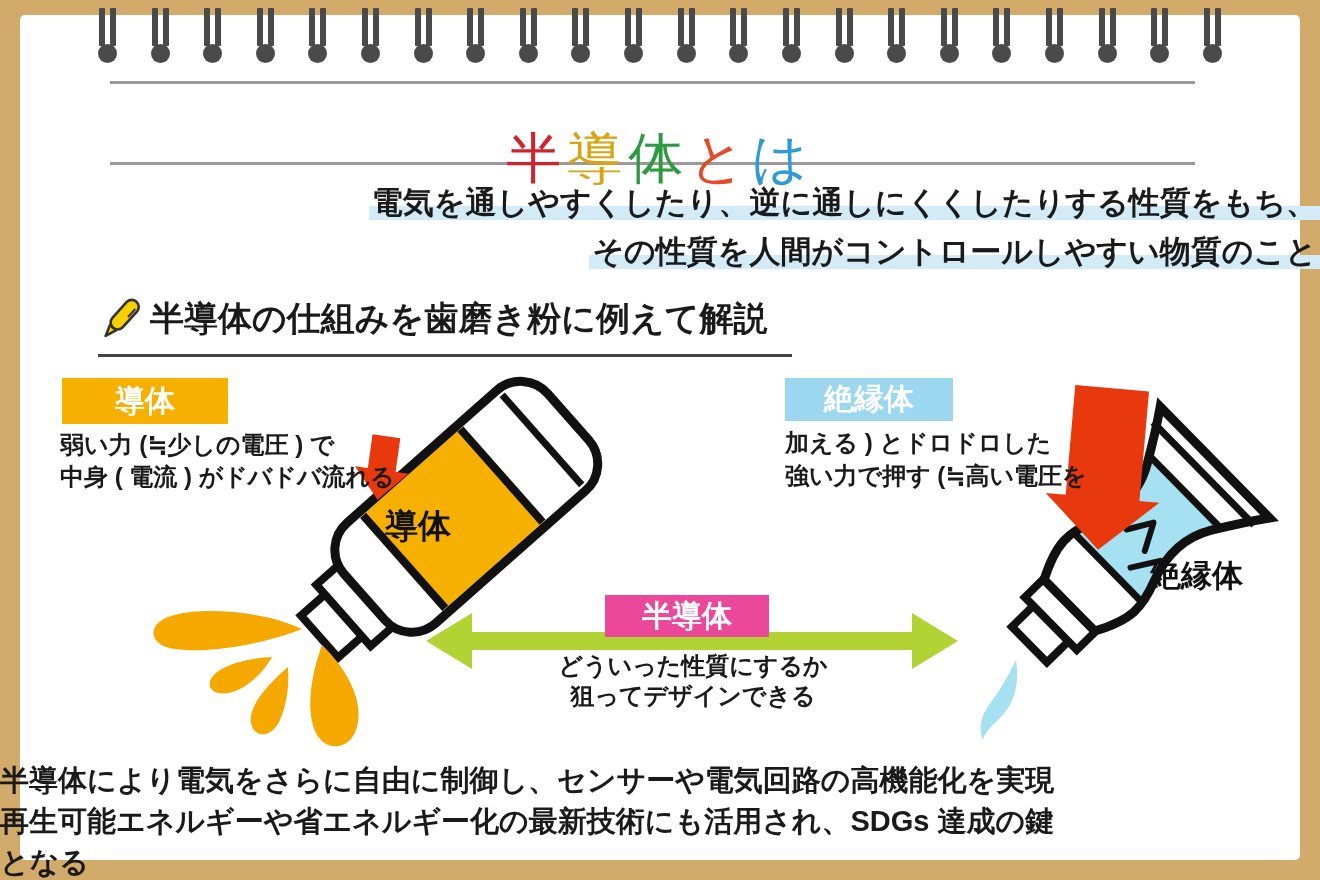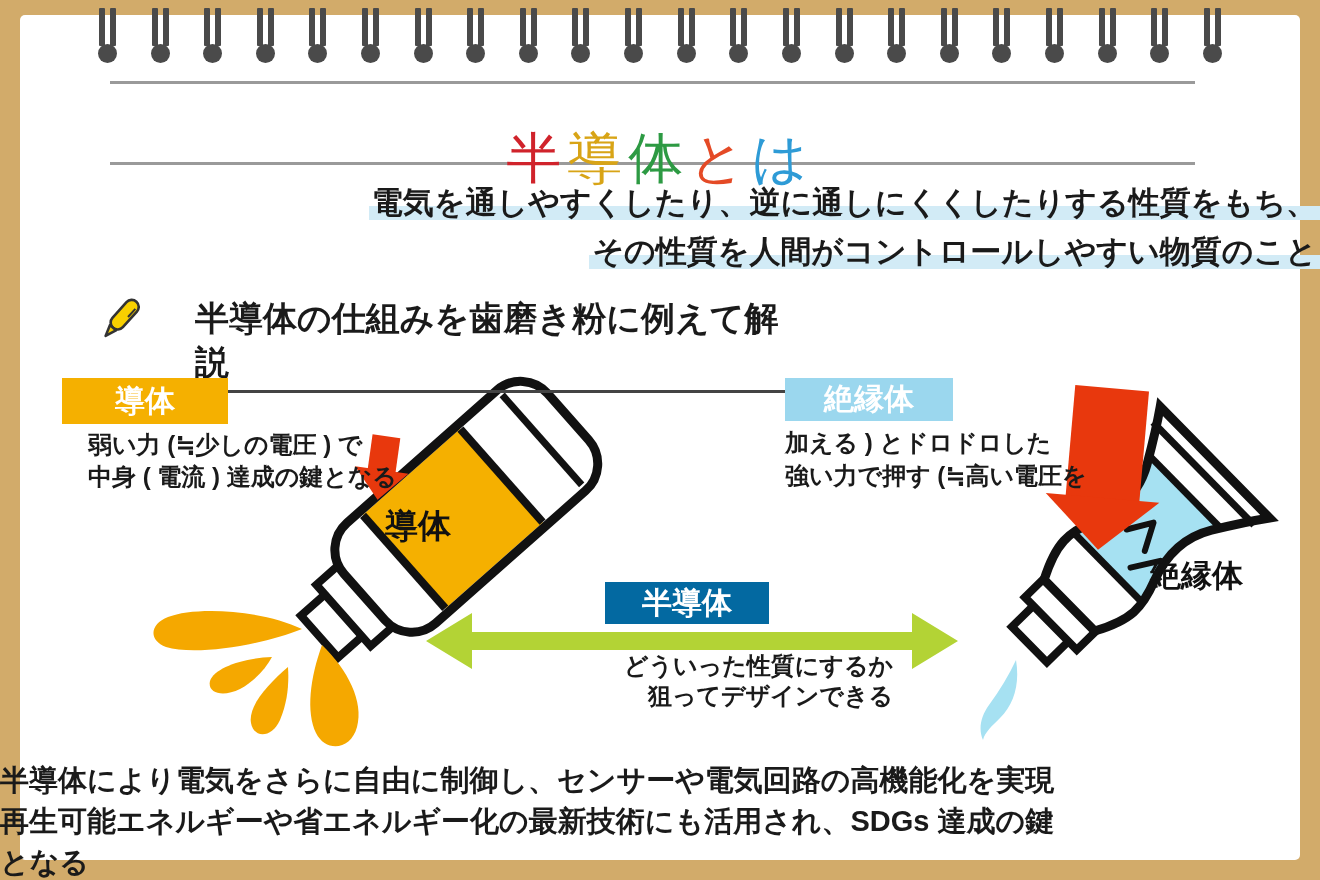--- a/index.html
+++ b/index.html
@@ -21,34 +21,34 @@
   .rule.top{top:81px}.rule.bottom{top:162px}
   
   .title{position:absolute;left:0;top:90px;width:1320px;text-align:center;z-index:3;
     font-family:"DejaVu Serif","Liberation Serif",serif;font-weight:normal;font-size:55px;letter-spacing:6px;line-height:62px;}
   
   .subtitle{position:absolute;left:0;top:178px;width:1320px;text-align:right;z-index:3;
     font-weight:bold;font-size:31px;line-height:49px;}
   .subtitle .hl{padding:0 3px;}
   
   .section{position:absolute;left:98px;top:296px;width:694px;z-index:3;display:flex;align-items:flex-start;
-    border-bottom:3px solid #444;padding-bottom:6px;gap:45px;}
+    border-bottom:3px solid #444;padding-bottom:6px;}
   .section .heading{font-family:"DejaVu Serif","Liberation Serif",serif;font-weight:bold;font-size:34px;line-height:44px;margin-left:10px;}
   .section .pencil{flex:0 0 auto;margin-top:2px;}
   
   .tag{position:absolute;z-index:3;display:flex;align-items:center;justify-content:center;
     color:#ffffff;font-weight:bold;font-size:30px;}
   .tag.conductor{left:62px;top:378px;width:166px;height:46px;}
   .tag.insulator{left:785px;top:378px;width:168px;height:43px;}
   .tag.semiconductor{left:605px;top:582px;width:164px;height:42px;}
   
   .desc{position:absolute;z-index:3;font-weight:bold;font-size:24px;}
-  .desc.conductor{left:60px;top:429px;line-height:32px;margin-left:28px;}
+  .desc.conductor{left:60px;top:429px;line-height:32px;}
   .desc.insulator{left:785px;top:426px;line-height:33px;}
-  .desc.semiconductor{left:493px;top:651px;width:400px;text-align:right;line-height:30px;}
+  .desc.semiconductor{left:493px;top:651px;width:400px;text-align:center;line-height:30px;}
   
   .tube-label{position:absolute;z-index:4;font-weight:bold;color:#111;}
   .tube-label.conductor{left:385px;top:504px;font-size:33px;}
   .tube-label.insulator{left:1150px;top:555px;font-size:31px;}
   
   .footer{position:absolute;left:0;top:760px;width:1072px;text-align:left;z-index:3;
     font-weight:bold;font-size:29px;line-height:41px;}
   
   svg.diagram{position:absolute;left:0;top:0;z-index:2;}
 </style>
@@ -237,32 +237,32 @@
     <rect x="1068" y="388" width="74" height="112"></rect>
     <polygon points="1048,498 1162,498 1105,550"></polygon>
   </g>
 
   <path fill="#a6e1f2" d="M1016,660 C1020,684 1014,704 1000,718 C992,726 985,732 983,740 C978,729 981,716 989,705 C1000,690 1009,675 1016,660 Z"></path>
 </svg>
 
 <div class="tag conductor" style="background: rgb(245, 176, 0);">導体</div>
 <div class="desc conductor">
   <div>弱い力 (≒少しの電圧 ) で</div>
-  <div>中身 ( 電流 ) 達成の鍵となる</div>
+  <div>中身 ( 電流 ) がドバドバ流れる</div>
 </div>
 <div class="tube-label conductor">導体</div>
 
 <div class="tag insulator" style="background: rgb(155, 215, 238);">絶縁体</div>
 <div class="desc insulator">
   <div>加える ) とドロドロした</div>
   <div>強い力で押す (≒高い電圧を</div>
 </div>
 <div class="tube-label insulator">絶縁体</div>
 
-<div class="tag semiconductor" style="background: #0369a1;">半導体</div>
+<div class="tag semiconductor" style="background: #ec4899; margin-top: 13px;">半導体</div>
 <div class="desc semiconductor">
   <div>どういった性質にするか</div>
   <div>狙ってデザインできる</div>
 </div>
 
 <div class="footer">
   <div>半導体により電気をさらに自由に制御し、センサーや電気回路の高機能化を実現</div>
   <div>再生可能エネルギーや省エネルギー化の最新技術にも活用され、SDGs 達成の鍵となる</div>
 </div>
 

